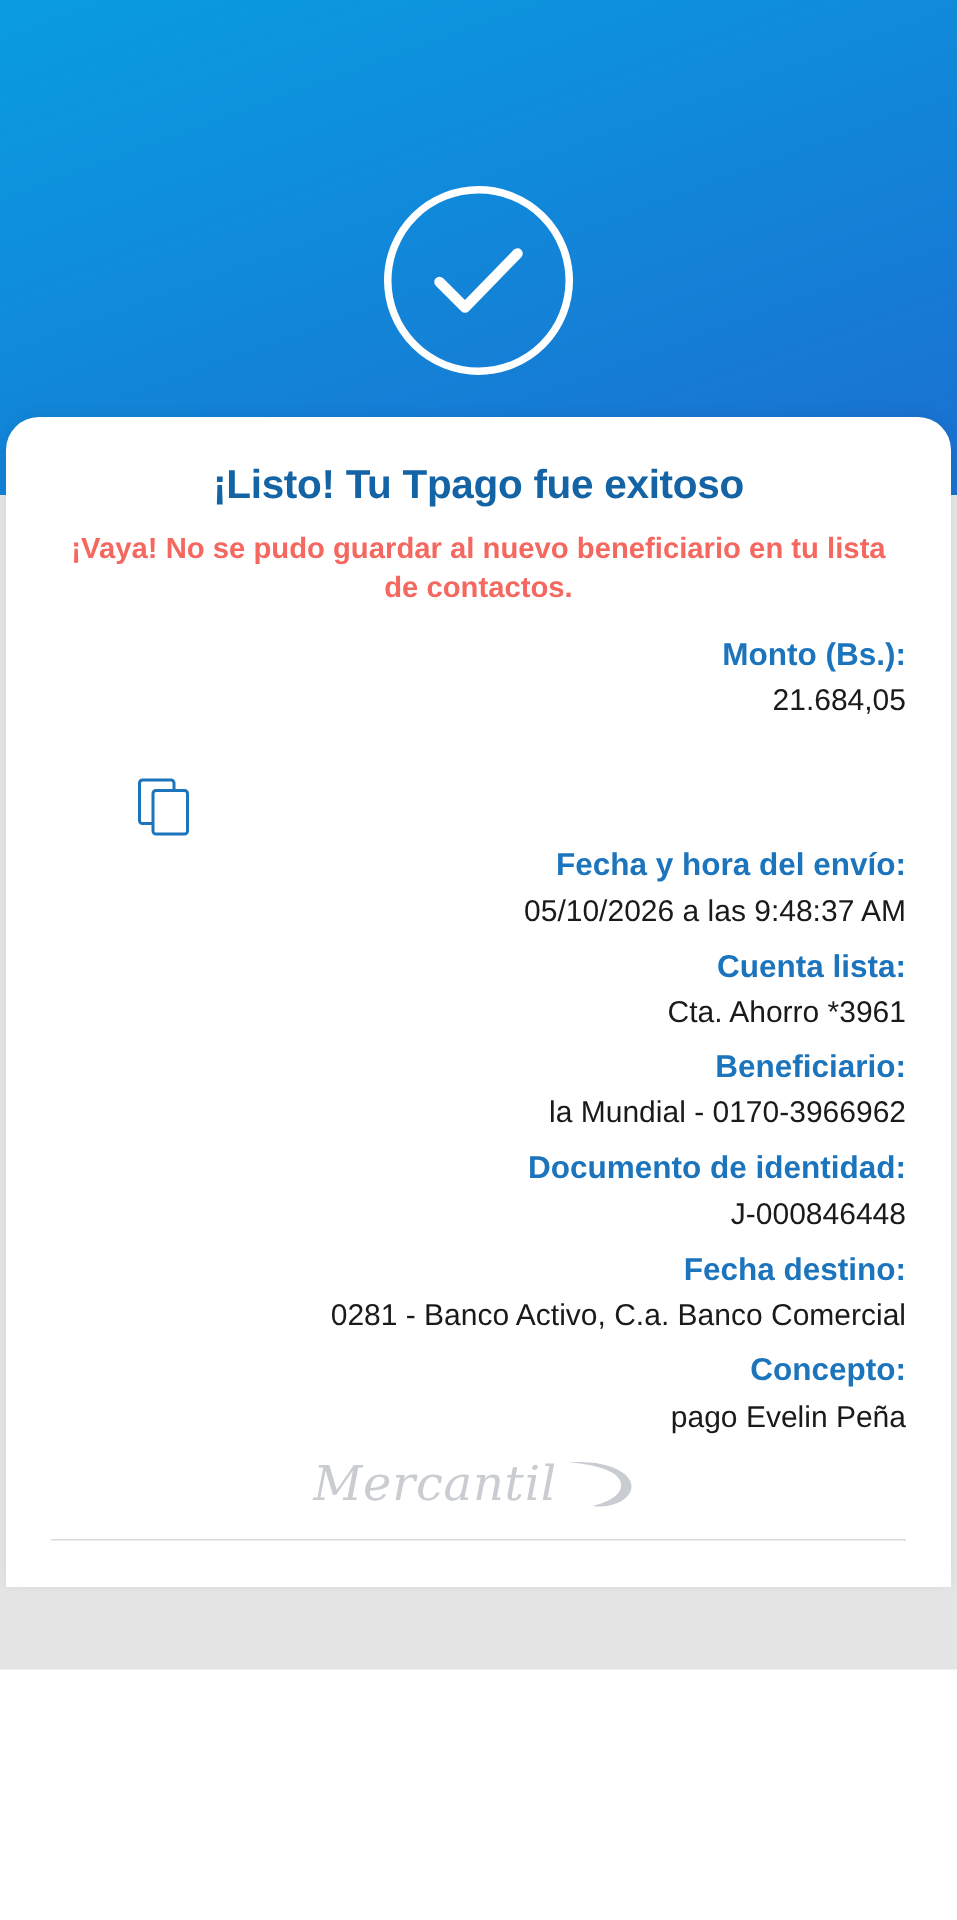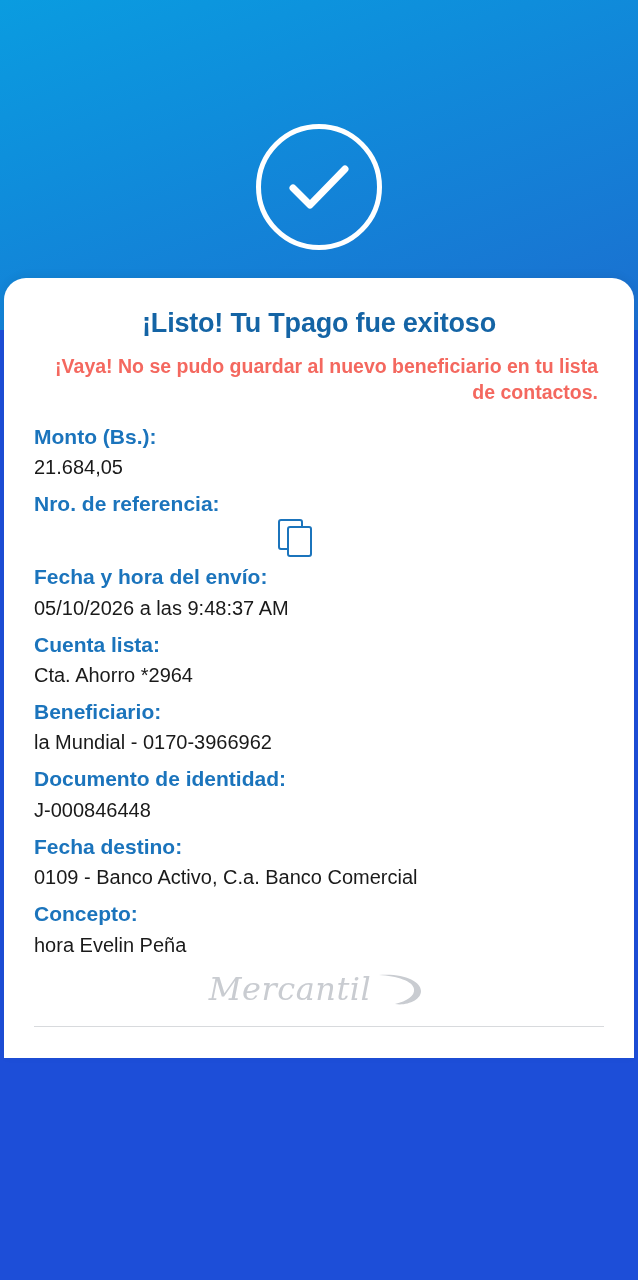--- a/index.html
+++ b/index.html
@@ -9,22 +9,22 @@
   body {
     width: 638px;
     height: 1280px;
     font-family: "Liberation Sans", sans-serif;
     background: #ffffff;
     overflow: hidden;
   }
   .phone {
     position: relative;
     width: 638px;
-    height: 1280px;
-    background: #1d4ed8;
+    height: 1113px;
+    background: #e5e5e5;
     overflow: hidden;
   }
   
   .hero {
     position: absolute;
     top: 0;
     left: 0;
     width: 638px;
     height: 330px;
     background: linear-gradient(160deg, #0a9ce0 0%, #0f8ddb 35%, #1b6fd0 100%);
@@ -64,29 +64,30 @@
   }
   .title {
     text-align: center;
     color: #1464a5;
     font-size: 27px;
     font-weight: bold;
     margin: 12px 0 14px 0;
     letter-spacing: -0.2px;
   }
   .warning {
-    text-align: right;
+    text-align: center;
     color: #f4685f;
     font-size: 19.5px;
     font-weight: bold;
     line-height: 1.35;
     margin: 0 6px 16px 6px;
   }
   .field {
     margin-bottom: 5px;
+    text-align: right;
   }
   .label {
     color: #1b74bc;
     font-size: 21px;
     font-weight: bold;
     line-height: 1.45;
   }
   .value {
     color: #1a1a1a;
     font-size: 20px;
@@ -174,56 +175,55 @@
 
     <div class="warning">¡Vaya! No se pudo guardar al nuevo beneficiario en tu lista de contactos.</div>
 
     <div class="field">
       <div class="label">Monto (Bs.):</div>
       <div class="value">21.684,05</div>
     </div>
 
     <div class="field ref-row">
       <div class="ref-left">
-        <div class="label">Nro. de referencia:</div>
       </div>
       <div class="copy-icon">
         <span class="sheet-back"></span>
         <span class="sheet-front"></span>
       </div>
     </div>
 
     <div class="field">
       <div class="label">Fecha y hora del envío:</div>
       <div class="value">05/10/2026 a las 9:48:37 AM</div>
     </div>
 
     <div class="field">
       <div class="label">Cuenta lista:</div>
-      <div class="value">Cta. Ahorro *2964</div>
+      <div class="value">Cta. Ahorro *3961</div>
     </div>
 
     <div class="field">
       <div class="label">Beneficiario:</div>
       <div class="value">la Mundial  - 0170-3966962</div>
     </div>
 
     <div class="field">
       <div class="label">Documento de identidad:</div>
       <div class="value">J-000846448</div>
     </div>
 
     <div class="field">
       <div class="label">Fecha destino:</div>
-      <div class="value">0109 - Banco Activo, C.a. Banco Comercial</div>
+      <div class="value">0281 - Banco Activo, C.a. Banco Comercial</div>
     </div>
 
     <div class="field">
       <div class="label">Concepto:</div>
-      <div class="value">hora Evelin Peña</div>
+      <div class="value">pago Evelin Peña</div>
     </div>
 
     <div class="brand">
       <span class="brand-text">Mercantil</span>
       <svg class="brand-swoosh" viewBox="0 0 46 36" aria-hidden="true">
         <path d="M2 4 C26 2, 44 10, 44 20 C44 29, 30 35, 18 33 C30 30, 38 25, 37 18 C36 10, 20 5, 2 4 Z" fill="#c9ccd1"></path>
       </svg>
     </div>
 
     <div class="divider"></div>

